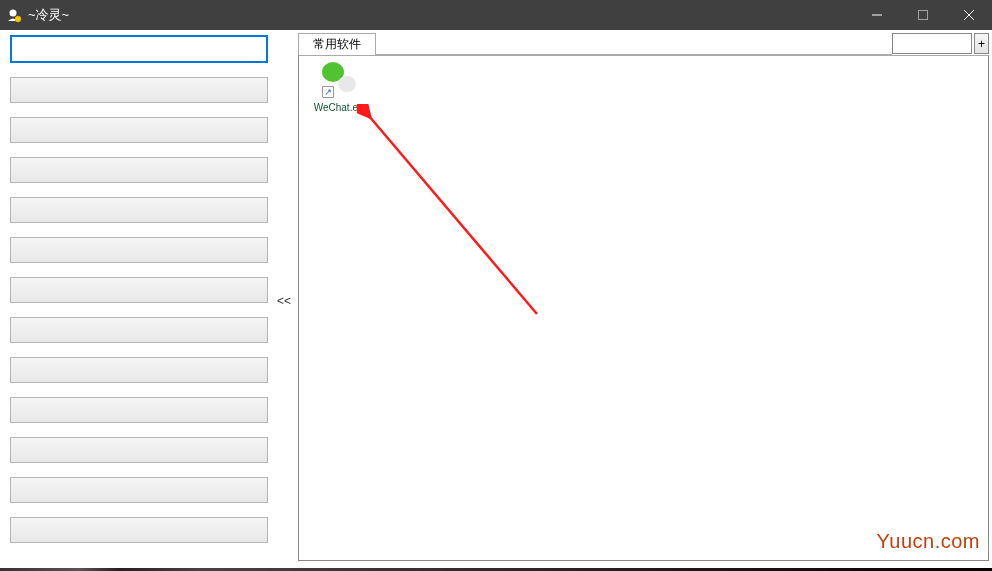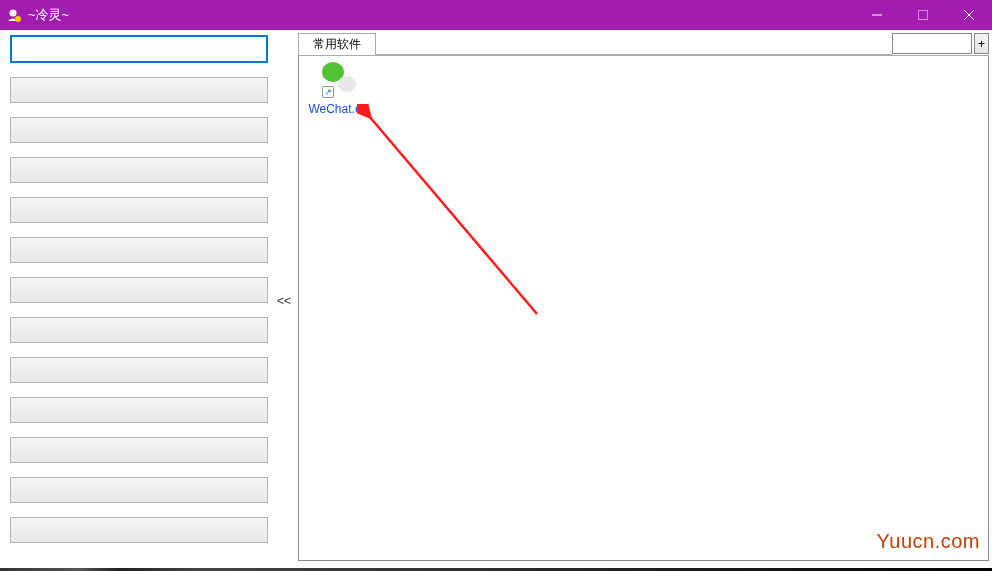--- a/index.html
+++ b/index.html
@@ -7,21 +7,21 @@
       font-family: "Microsoft YaHei", Arial, sans-serif;
       font-size: 12px;
       background: #fff;
       width: 992px;
       height: 571px;
       overflow: hidden;
       position: relative;
     }
     .titlebar {
       height: 30px;
-      background: #a21caf;
+      background: #404040;
       color: #fff;
       display: flex;
       align-items: center;
       padding-left: 6px;
     }
     .titlebar-icon {
       width: 16px; height: 16px;
       margin-right: 6px;
       position: relative;
     }
@@ -163,22 +163,22 @@
       position: absolute;
       bottom: 0; left: 0;
       width: 12px; height: 12px;
       background: #fff;
       border: 1px solid #999;
       border-radius: 1px;
       display: flex; align-items: center; justify-content: center;
       font-size: 9px; color: #2266cc;
     }
     .app-label {
-      font-size: 12px;
-      color: #1d4ed8;
+      font-size: 10px;
+      color: #14532d;
       white-space: nowrap;
     }
     
     .annotation-arrow {
       position: absolute;
       top: 48px; left: 58px;
       pointer-events: none;
     }
     
     .watermark {

